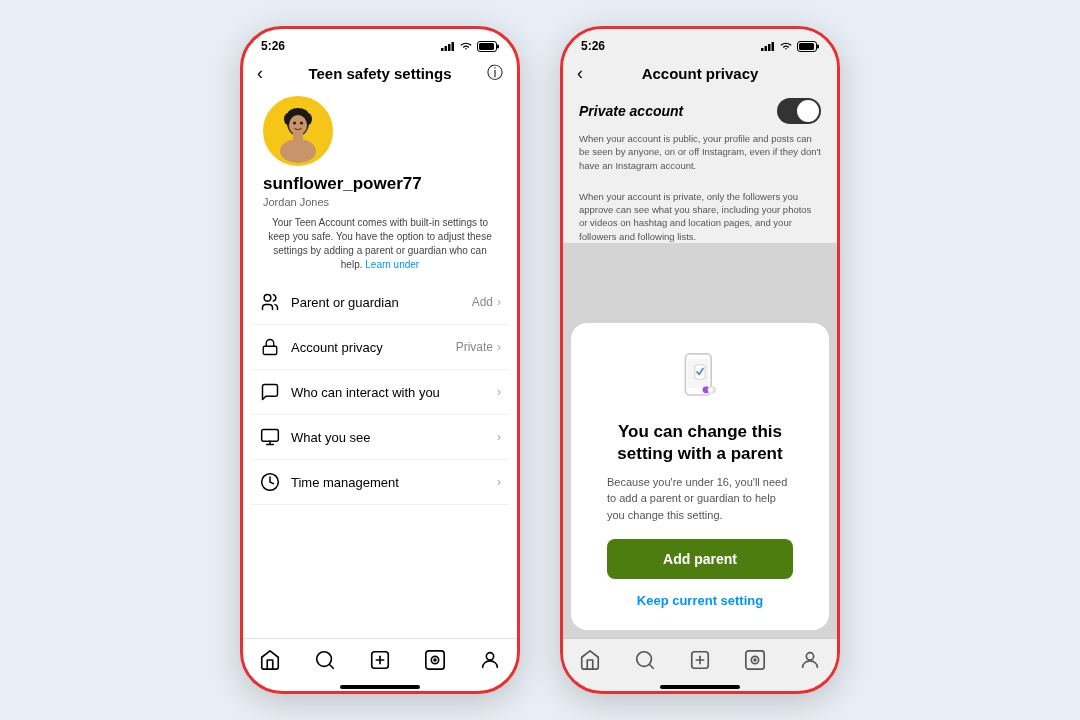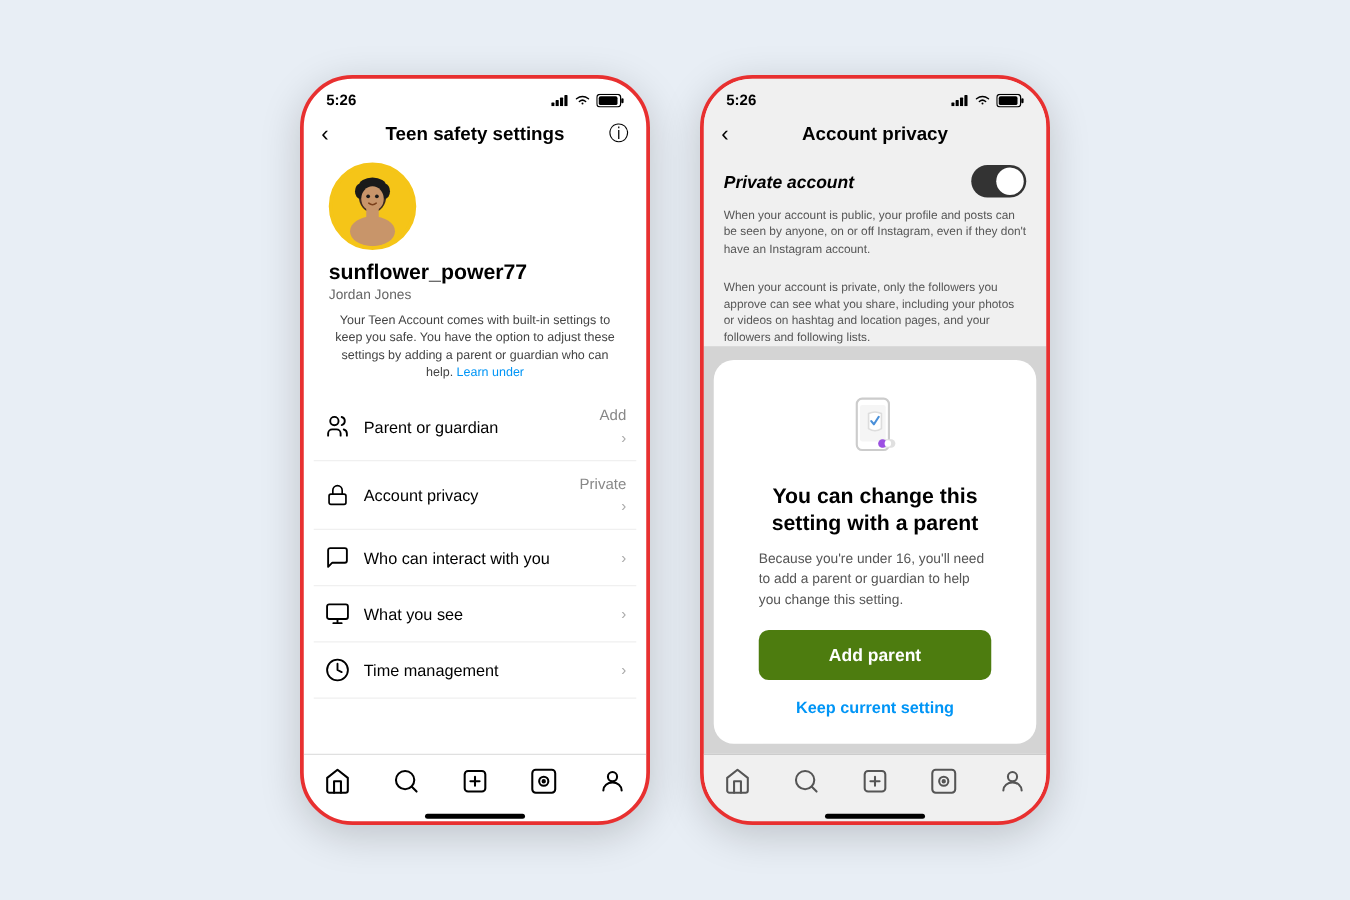--- a/index.html
+++ b/index.html
@@ -11,21 +11,21 @@
       align-items: center;
       justify-content: center;
       gap: 40px;
       font-family: -apple-system, BlinkMacSystemFont, 'Segoe UI', sans-serif;
       overflow: hidden;
     }
 
     
     .phone {
       width: 280px;
-      height: 600px;
+      height: 668px;
       border-radius: 42px;
       border: 3px solid #e83030;
       background: #fff;
       display: flex;
       flex-direction: column;
       overflow: hidden;
       position: relative;
       box-shadow: 0 8px 32px rgba(0,0,0,0.18);
     }
 
@@ -165,21 +165,20 @@
     .settings-item-label {
       flex: 1;
       font-size: 13px;
     }
     .settings-item-right {
       display: flex;
       align-items: flex-end;
       gap: 4px;
       font-size: 12px;
       color: #888;
-      flex-direction: column;
     }
     .chevron {
       font-size: 12px;
       color: #aaa;
     }
 
     
     .phone2 {
       background: #f0f0f0;
     }

